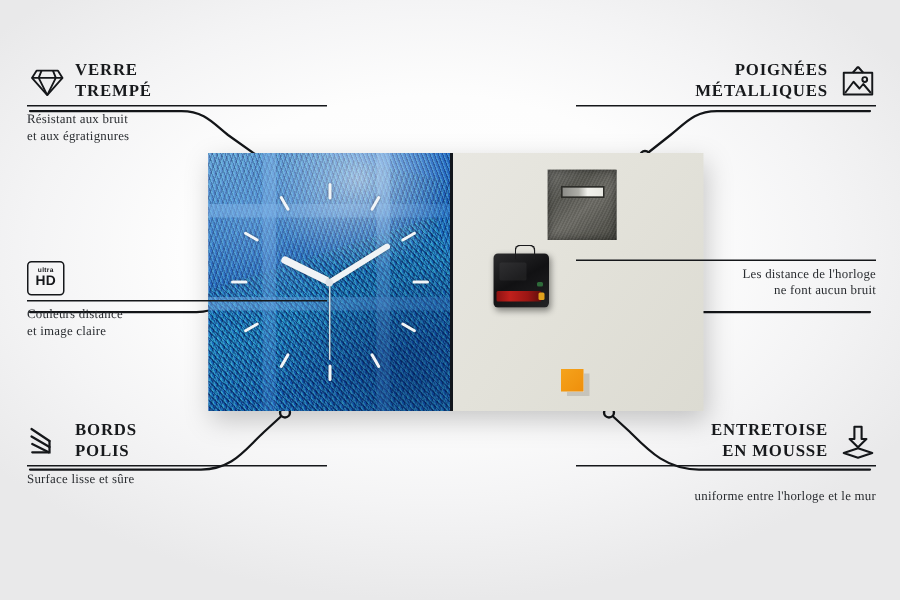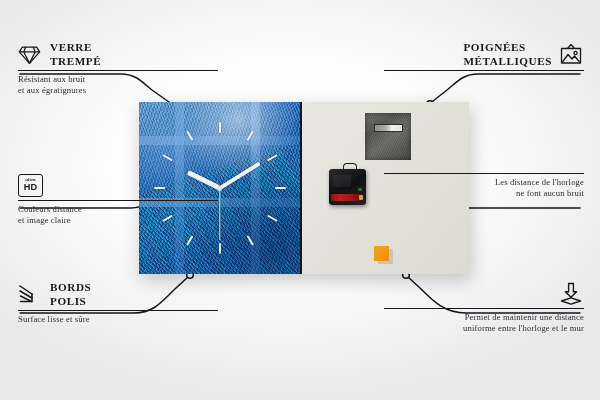--- a/index.html
+++ b/index.html
@@ -274,42 +274,42 @@
   }
   .feat-title {
     font-family: "Liberation Serif", serif;
     font-weight: bold;
     font-size: 11.2px;
     letter-spacing: 0.55px;
     color: #17191c;
     line-height: 13.5px;
     text-transform: uppercase;
   }
-  .feature.right .feat-title { text-align: left; font-family: Liberation Serif, serif; }
+  .feature.right .feat-title { text-align: right; font-family: Liberation Serif, serif; }
   .feat-rule {
     height: 1.3px;
     background: #15171a;
     width: 100%;
   }
   .feat-desc {
     font-family: "Liberation Serif", serif;
     font-size: 8.6px;
     color: #2a2d31;
     line-height: 11px;
     padding-top: 3px;
     letter-spacing: 0.15px;
   }
   .feature.right .feat-desc { text-align: right; }
   .feat-icon {
     width: 25px;
     height: 25px;
     flex: 0 0 25px;
     display: flex;
     align-items: center;
-    justify-content: flex-start;
+    justify-content: flex-end;
     color: #15171a;
   }
   .hd-badge {
     width: 23px;
     height: 21px;
     border: 1.4px solid #15171a;
     border-radius: 3px;
     display: flex;
     flex-direction: column;
     align-items: center;
@@ -496,27 +496,31 @@
   <div class="feature right" id="feature-silent-mech">
     <div class="feat-rule"></div>
     <div class="feat-desc">
       <span>Les distance de l'horloge</span><br>
       <span>ne font aucun bruit</span>
     </div>
   </div>
 
   <div class="feature right" id="feature-foam-spacer">
     <div class="feat-head">
+      <span class="feat-title">
+        <span>ENTRETOISE</span><br>
+        <span>EN MOUSSE</span>
+      </span>
       <span class="feat-icon">
         <svg width="24" height="24" viewBox="0 0 24 24" fill="none" stroke="#15171a" stroke-width="1.4" stroke-linejoin="round">
           <path d="M9.6 1.5 h4.8 v8.2 h3.2 L12 15.2 L6.4 9.7 h3.2 z"></path>
           <path d="M12 15.8 L21.5 19 L12 22.2 L2.5 19 z"></path>
         </svg>
       </span>
     </div>
     <div class="feat-rule"></div>
     <div class="feat-desc">
-      <span>Permet de maintenir une distance</span><br>
+      <br>
       <span>uniforme entre l'horloge et le mur</span>
     </div>
   </div>
 
 </div>
 
 </body></html>

